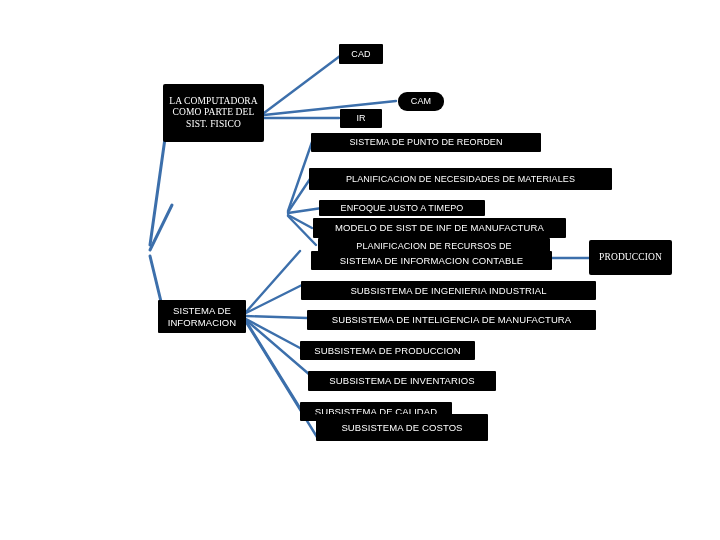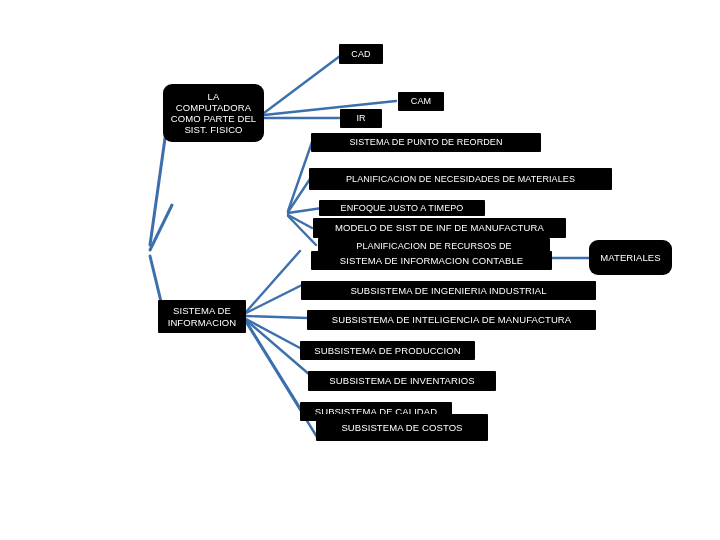--- a/index.html
+++ b/index.html
@@ -31,21 +31,21 @@
     color: #ffffff;
     display: flex;
     align-items: center;
     justify-content: center;
     text-align: center;
     line-height: 1.18;
     letter-spacing: 0.1px;
     padding: 2px 6px;
     z-index: 3;
   }
-  .rounded { border-radius: 9px; }
+  .rounded { border-radius: 2px; font-family: Liberation Serif, serif; }
   .square  { border-radius: 1px; }
   .nlabel {
     display: block;
     width: 100%;
     white-space: pre-line;
   }
 </style>
 </head>
 <body>
 
@@ -89,21 +89,21 @@
 
 
   <div class="node rounded" style="left:163px; top:84px; width:101px; height:58px; font-size:9.5px;">
     <span class="nlabel">LA COMPUTADORA COMO PARTE DEL SIST. FISICO</span>
   </div>
 
   <div class="node square" style="left:339px; top:44px; width:44px; height:20px; font-size:9px; z-index:4;">
     <span class="nlabel">CAD</span>
   </div>
 
-  <div class="node square" style="left:398px; top:92px; width:46px; height:19px; font-size:9px; z-index:4;">
+  <div class="node square" style="left:398px; top:92px; width:46px; height:19px; font-size:9px; z-index:4;border-radius:9px;">
     <span class="nlabel">CAM</span>
   </div>
 
   <div class="node square" style="left:340px; top:109px; width:42px; height:19px; font-size:9px; z-index:4;">
     <span class="nlabel">IR</span>
   </div>
 
 
   <div class="node square" style="left:311px; top:133px; width:230px; height:19px; font-size:9px; z-index:4;">
     <span class="nlabel">SISTEMA DE PUNTO DE REORDEN</span>
@@ -123,21 +123,21 @@
 
   <div class="node square" style="left:318px; top:238px; width:232px; height:16px; font-size:9px; z-index:5;">
     <span class="nlabel">PLANIFICACION DE RECURSOS DE</span>
   </div>
 
   <div class="node square" style="left:311px; top:251px; width:241px; height:19px; font-size:9.5px; z-index:6;">
     <span class="nlabel">SISTEMA DE INFORMACION CONTABLE</span>
   </div>
 
   <div class="node rounded" style="left:589px; top:240px; width:83px; height:35px; font-size:9.5px; z-index:5;">
-    <span class="nlabel">MATERIALES</span>
+    <span class="nlabel">PRODUCCION</span>
   </div>
 
   <div class="node square" style="left:158px; top:300px; width:88px; height:33px; font-size:9.5px;">
     <span class="nlabel">SISTEMA DE INFORMACION</span>
   </div>
 
   <div class="node square" style="left:301px; top:281px; width:295px; height:19px; font-size:9.5px; z-index:4;">
     <span class="nlabel">SUBSISTEMA DE INGENIERIA INDUSTRIAL</span>
   </div>
 

